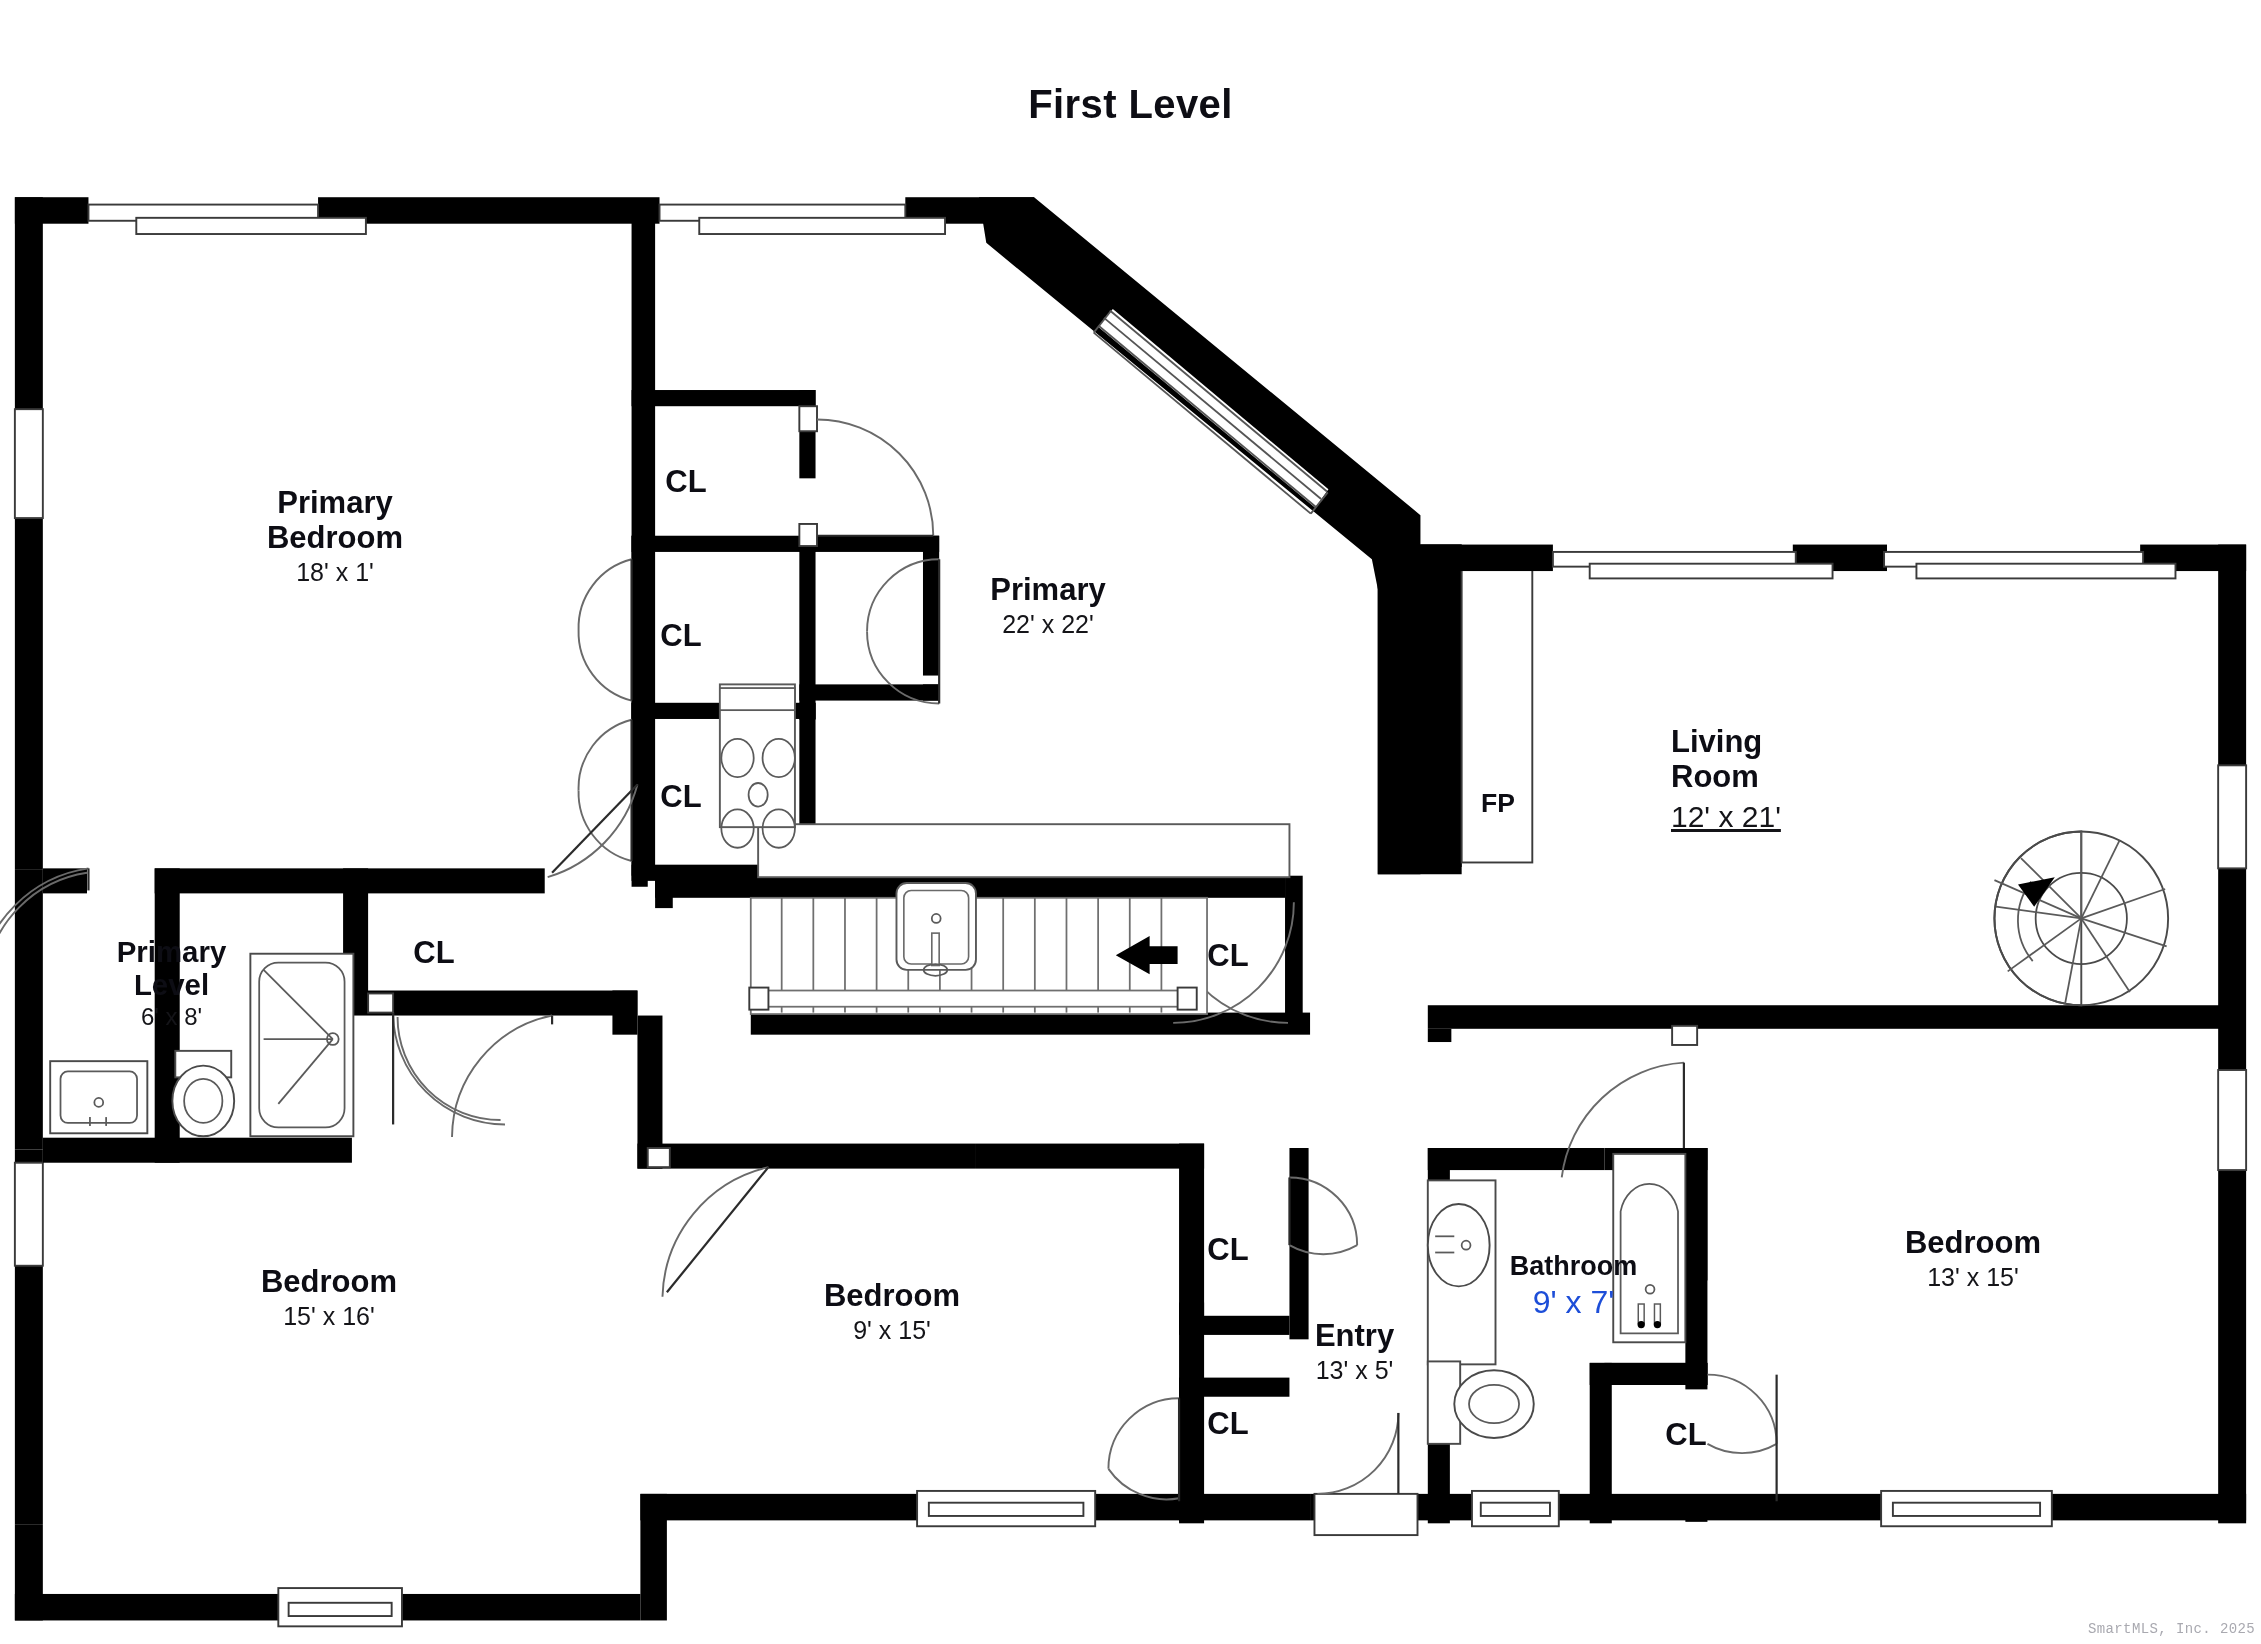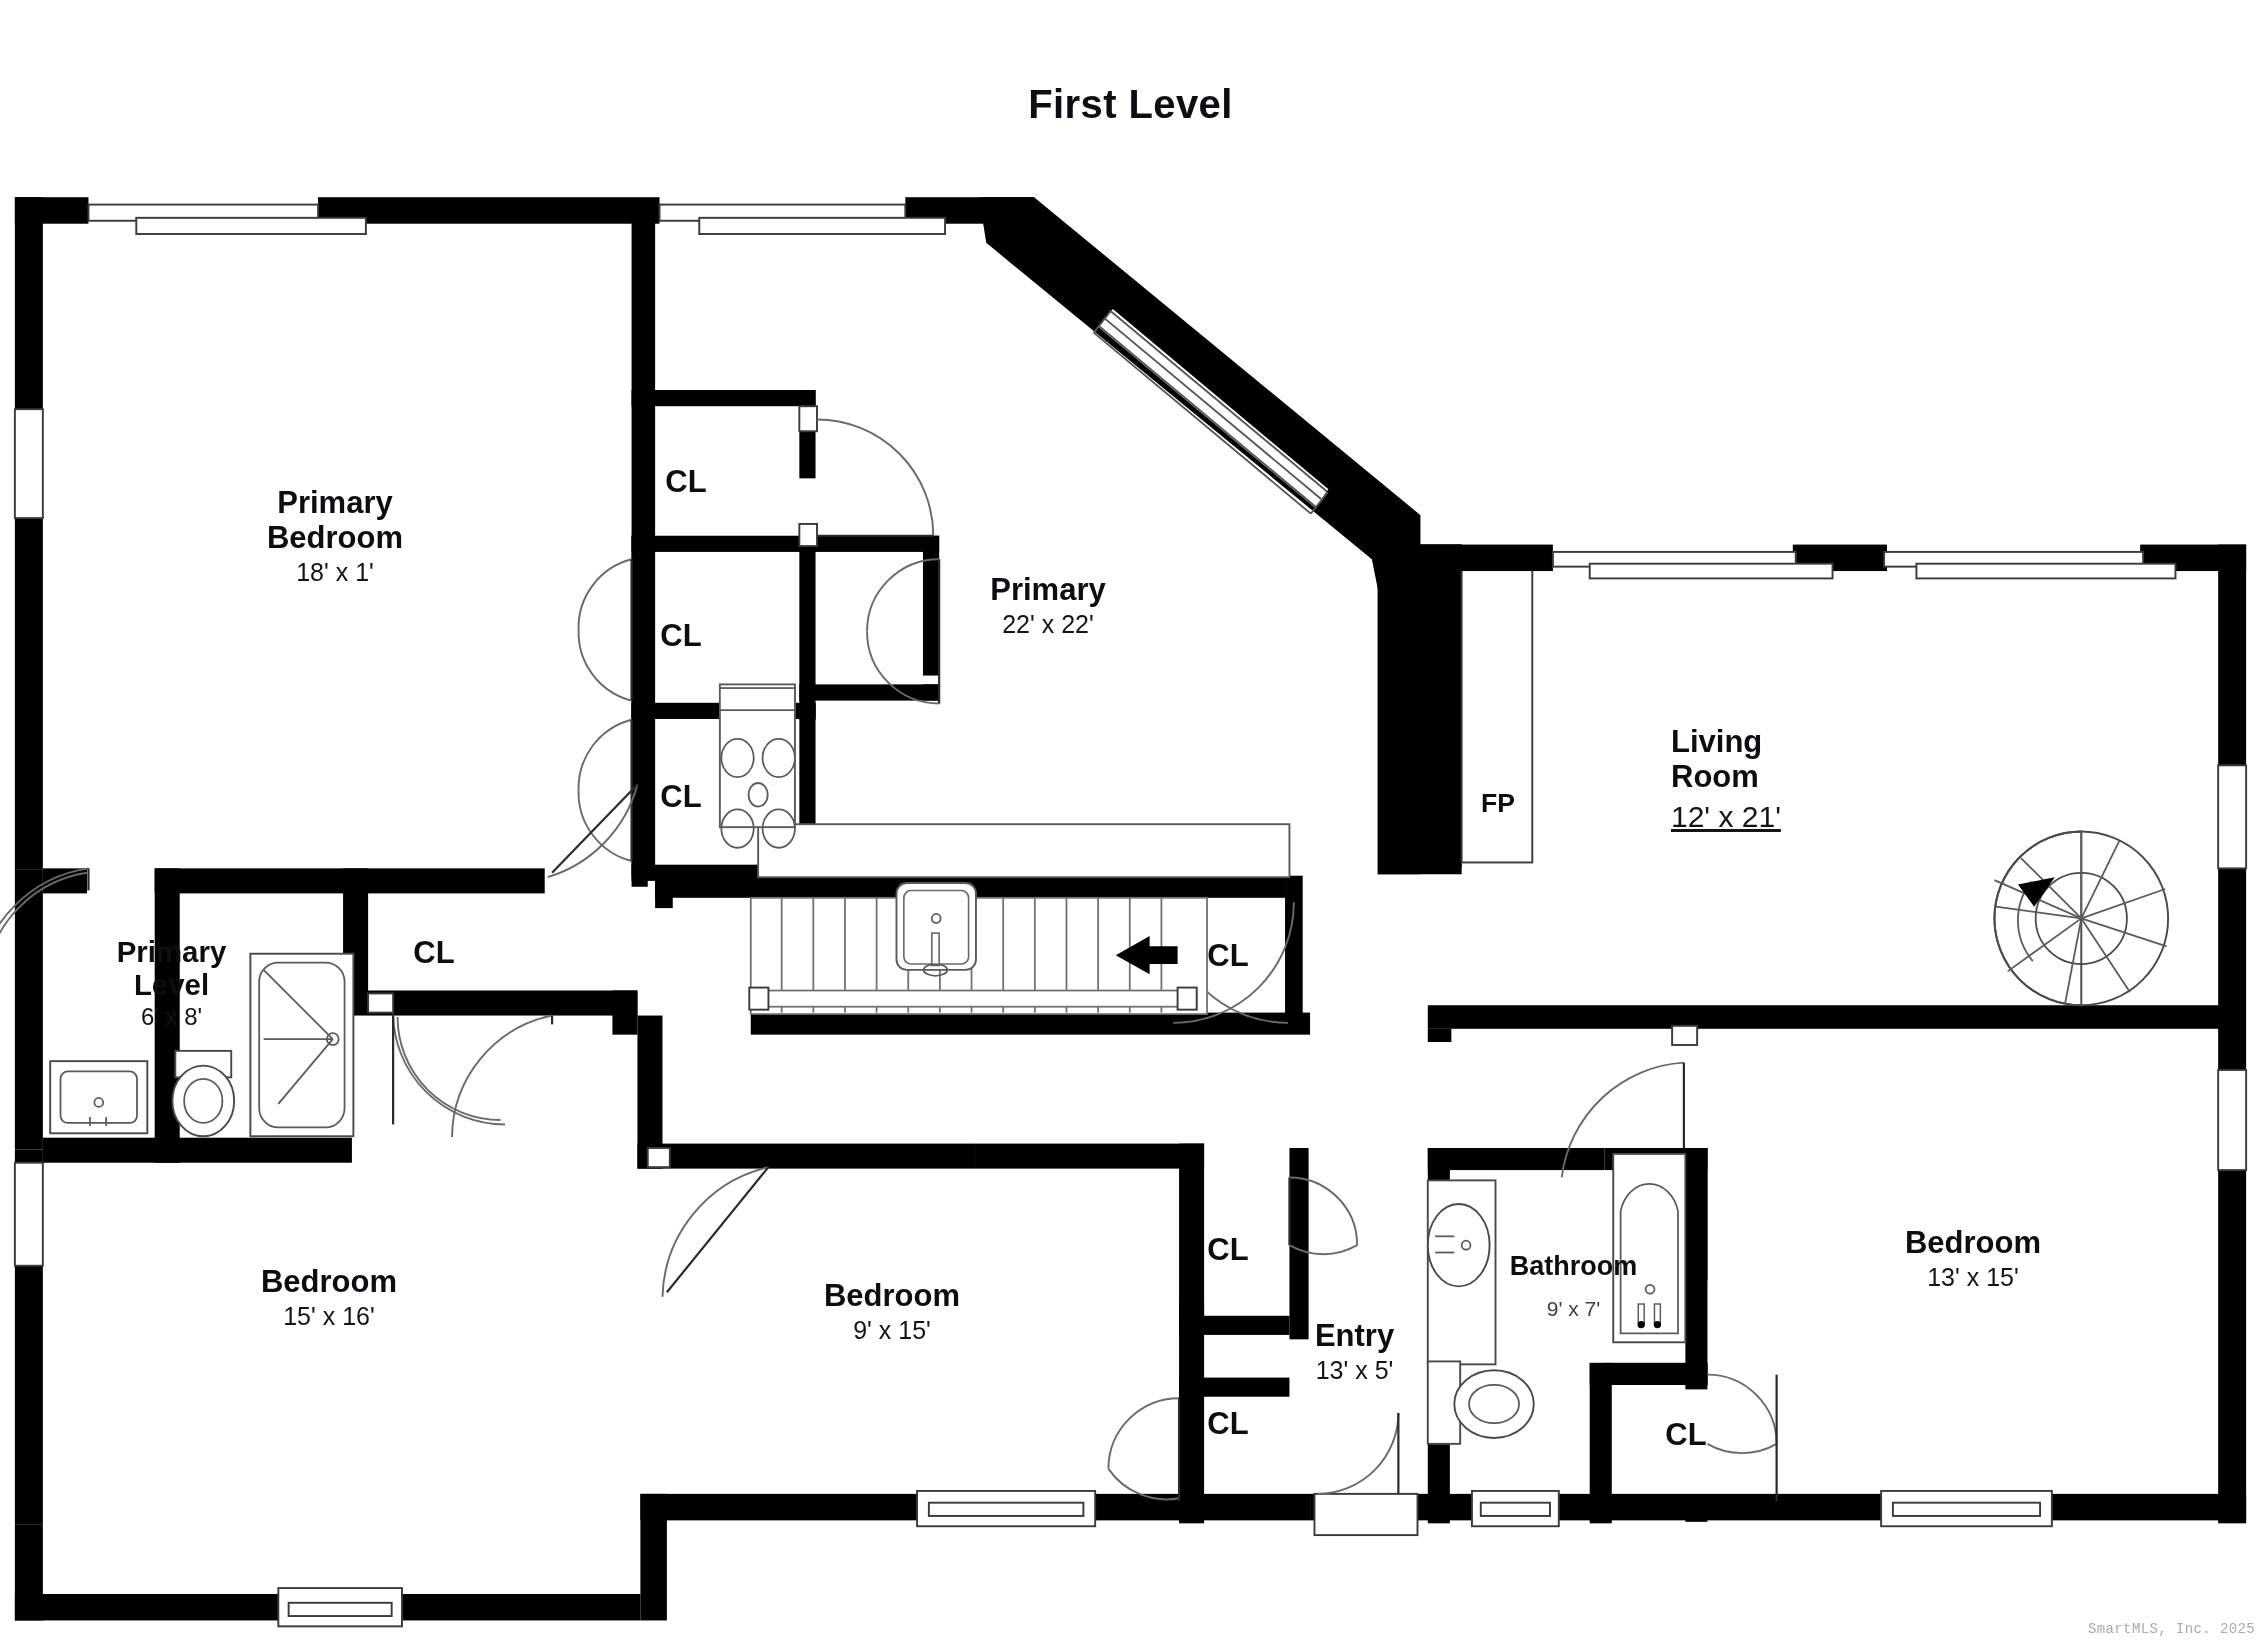--- a/index.html
+++ b/index.html
@@ -478,21 +478,21 @@
       <div style="font-size:25px;color:#141418;line-height:1.2;margin-top:1.5px;">9' x 15'</div>
     </div>
 
     <div style="position:absolute;left:1222px;top:1319px;width:265px;text-align:center;">
       <div style="font-size:31px;font-weight:bold;color:#0d0d14;line-height:1.12;">Entry</div>
       <div style="font-size:25px;color:#141418;line-height:1.2;margin-top:1.5px;">13' x 5'</div>
     </div>
 
     <div style="position:absolute;left:1441px;top:1251px;width:265px;text-align:center;">
       <div style="font-size:27px;font-weight:bold;color:#0d0d14;line-height:1.12;">Bathroom</div>
-      <div style="font-size:21px;color:#404040;line-height:1.2;margin-top:15px;">9' x 7'</div>
+      <div style="font-size:32px;color:#1d4ed8;line-height:1.2;margin-top:2px;">9' x 7'</div>
     </div>
 
     <div style="position:absolute;left:1811px;top:1226px;width:324px;text-align:center;">
       <div style="font-size:31px;font-weight:bold;color:#0d0d14;line-height:1.12;">Bedroom</div>
       <div style="font-size:25px;color:#141418;line-height:1.2;margin-top:1.5px;">13' x 15'</div>
     </div>
   </div>
 
   <div>
     <div style="position:absolute;left:627px;top:464px;width:118px;text-align:center;font-size:31px;font-weight:bold;color:#0d0d14;">CL</div>

